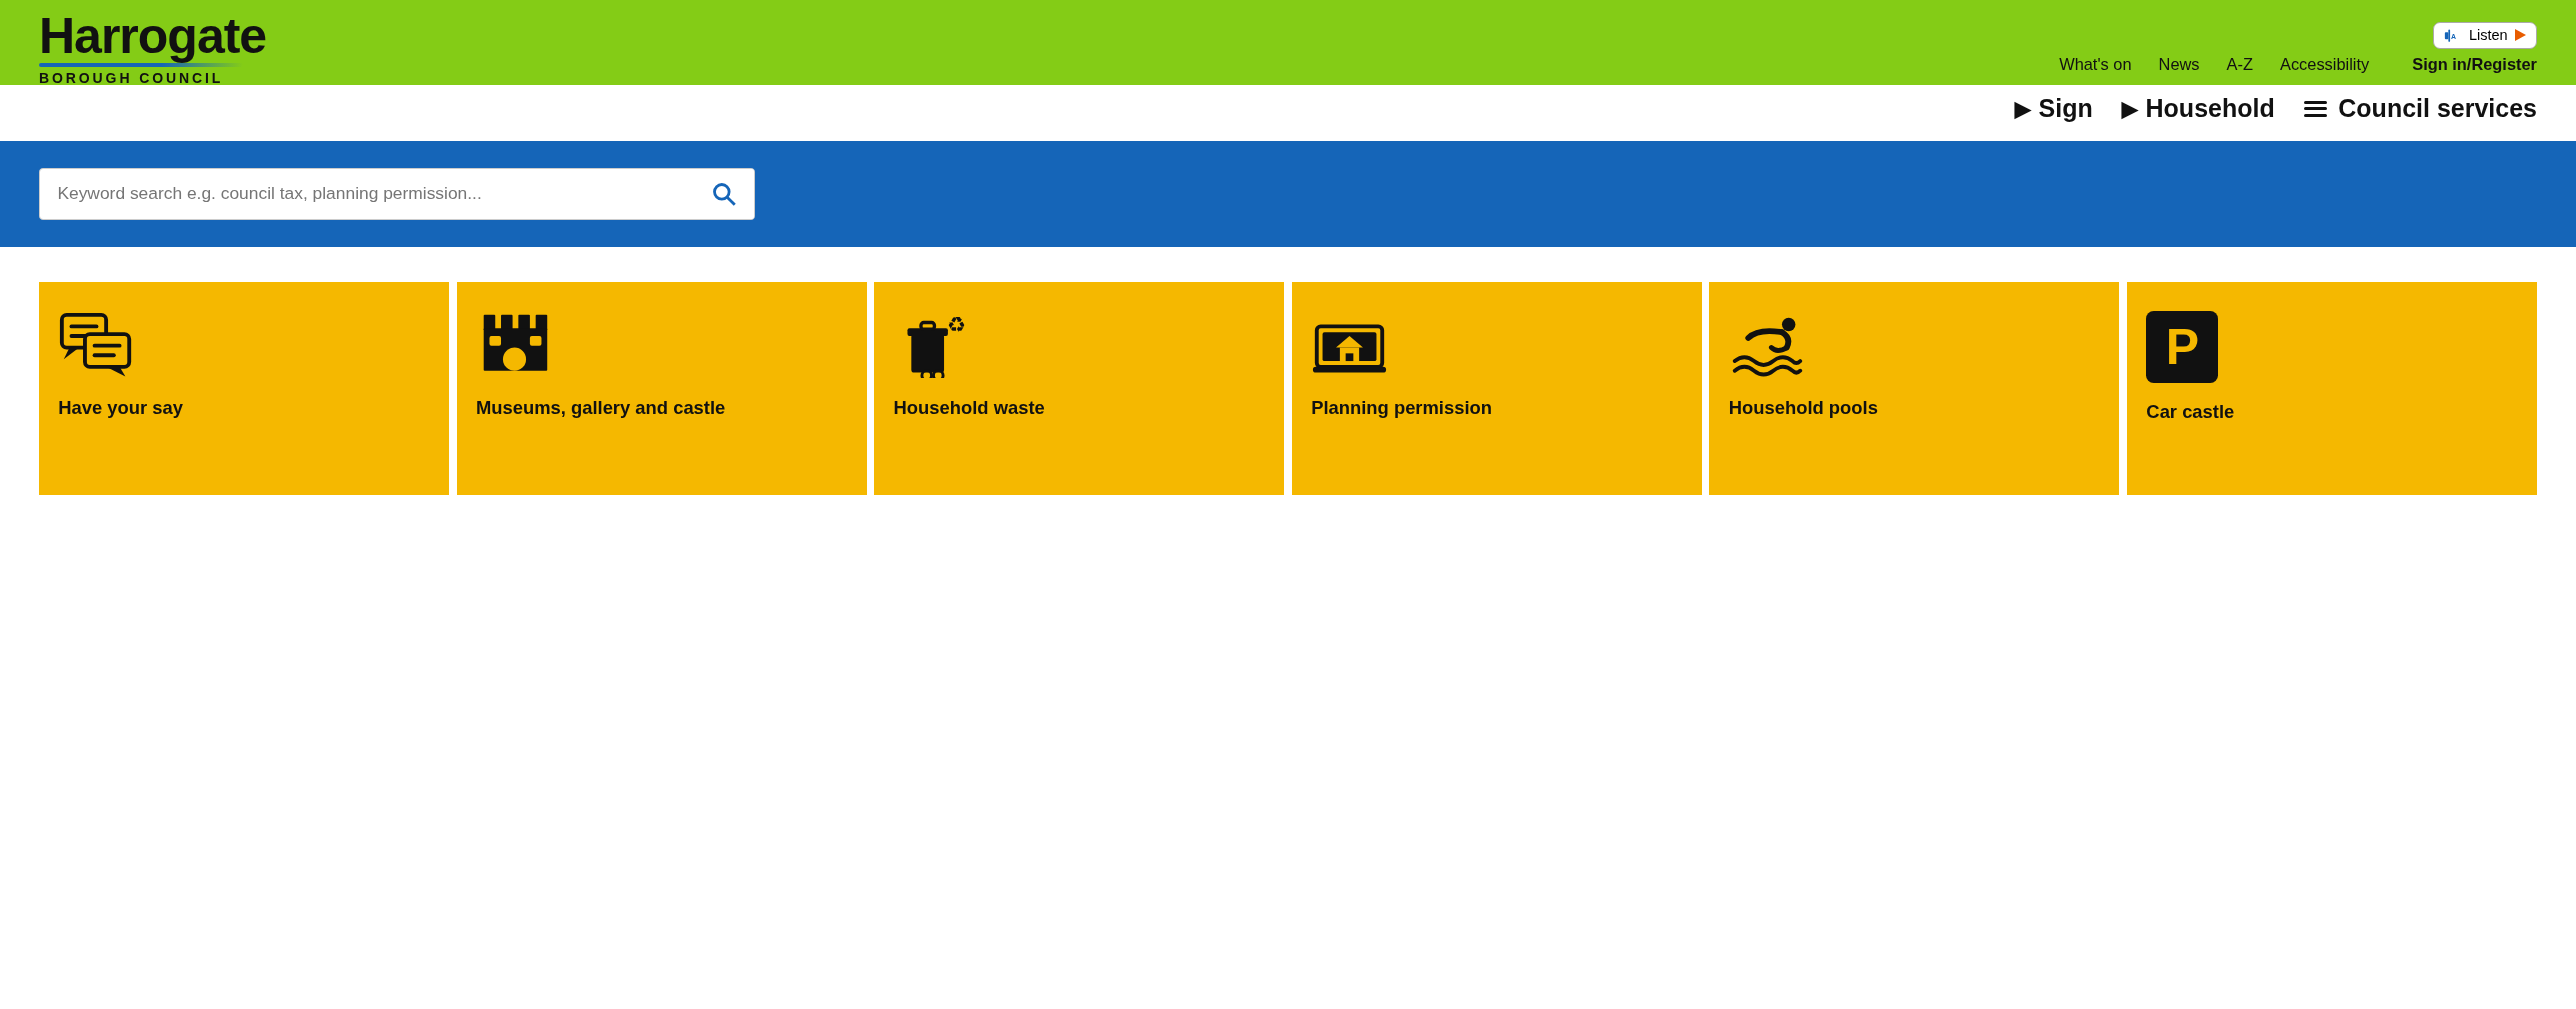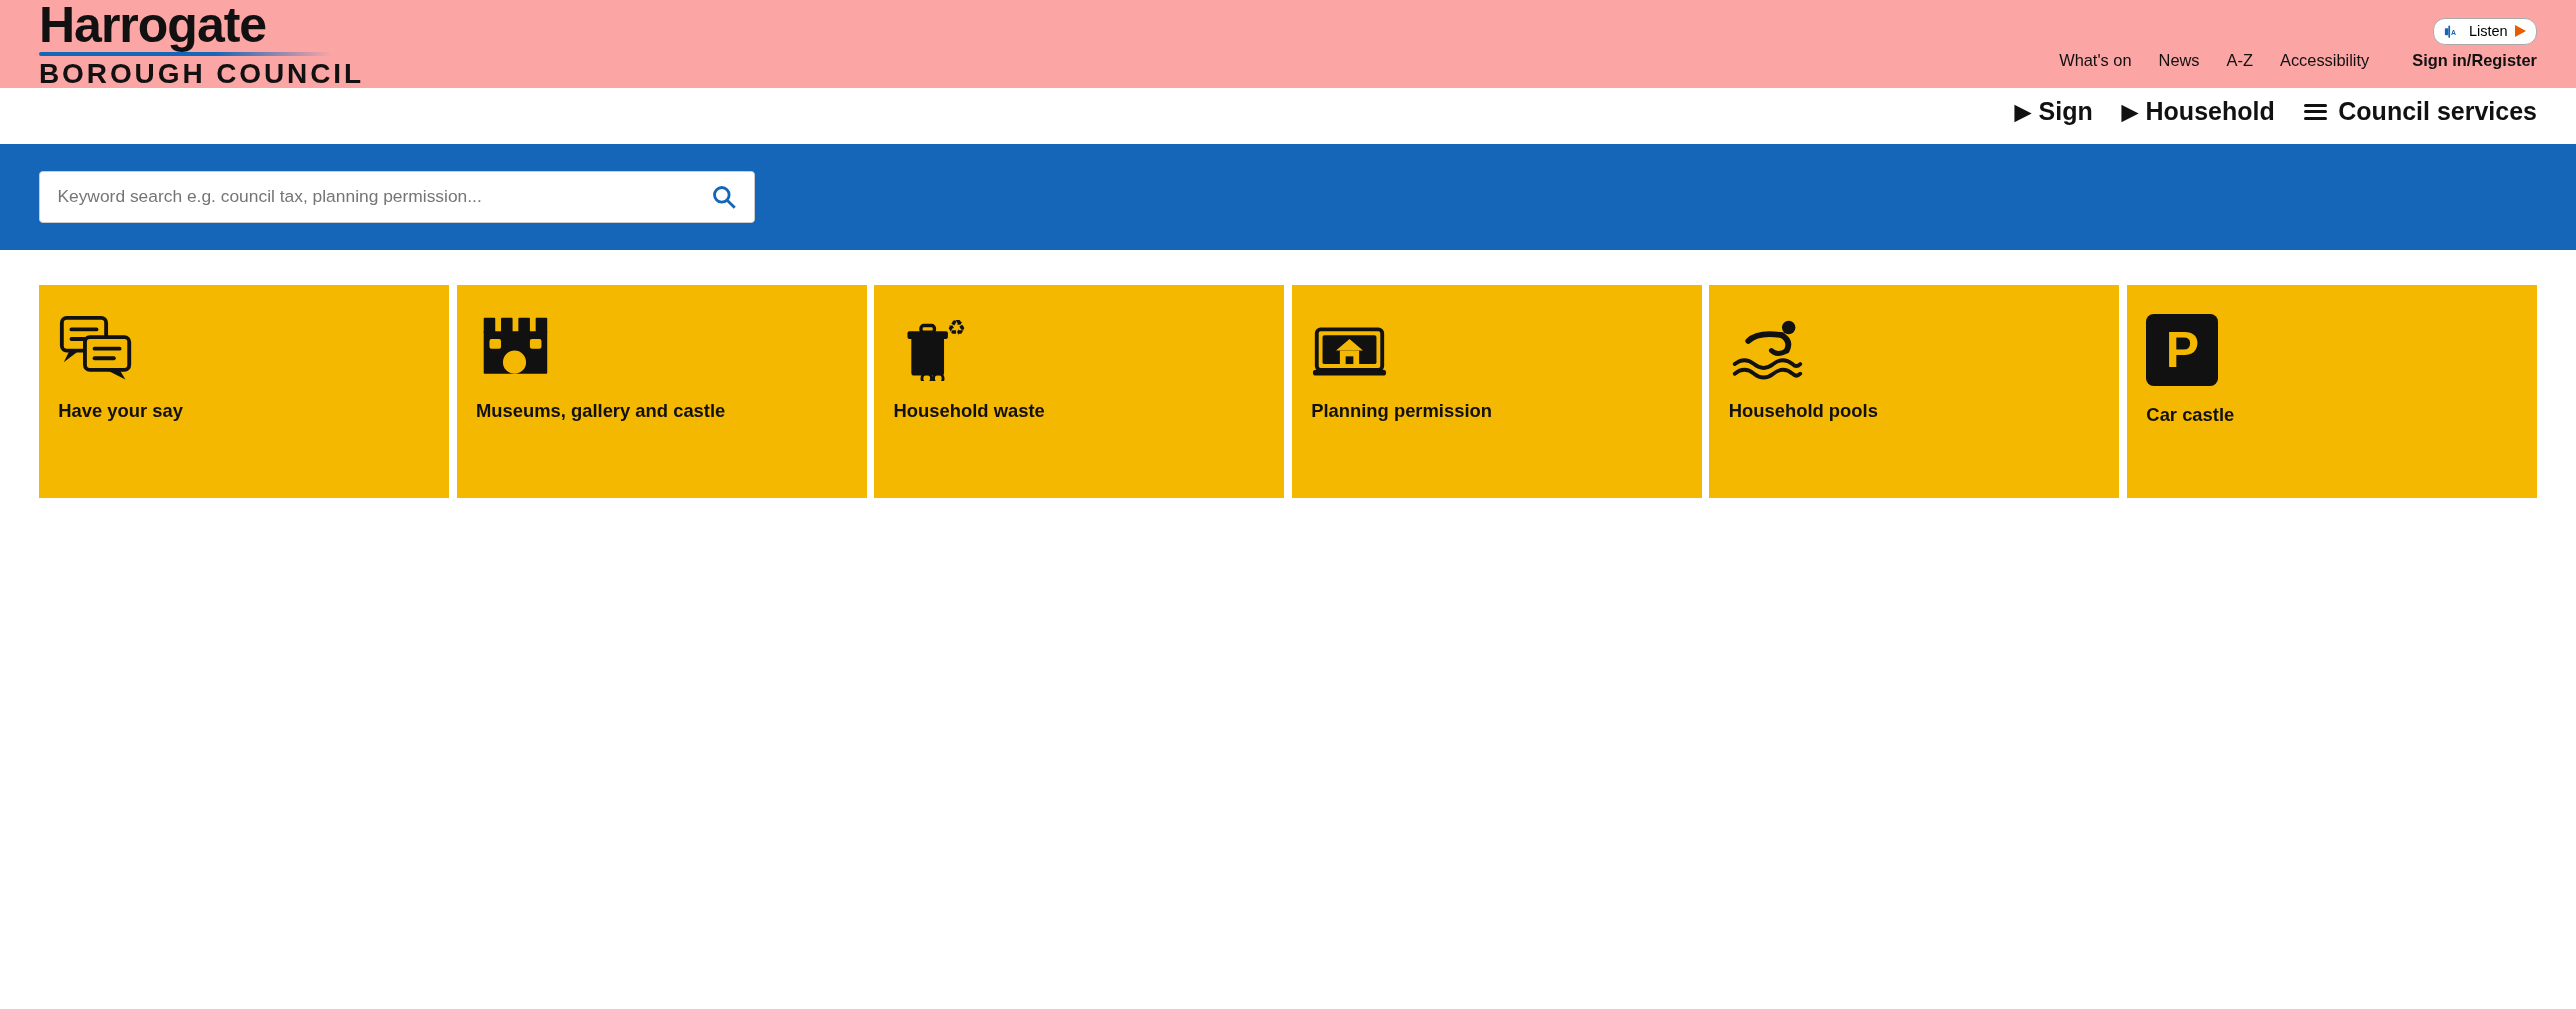--- a/index.html
+++ b/index.html
@@ -3,22 +3,22 @@
   <meta charset="utf-8">
   <style>
     * { margin: 0; padding: 0; box-sizing: border-box; }
     body { font-family: Arial, sans-serif; background: #fff; min-width: 967px; }
 
     
     .header {
       display: flex;
       align-items: center;
       justify-content: space-between;
-      padding: 0 39px 0 39px;
-      background: #fca5a5;
+      padding: 11px 39px 0 39px;
+      background: #84cc16;
       flex-wrap: wrap;
     }
     .logo-area {
       display: flex;
       flex-direction: column;
       line-height: 1;
     }
     .logo-harrogate {
       font-size: 50px;
       font-weight: 900;
@@ -27,38 +27,38 @@
       font-family: Arial Black, Arial, sans-serif;
     }
     .logo-underline {
       height: 3.9px;
       background: linear-gradient(to right, #1565b8 60%, transparent 100%);
       border-radius: 1.9px;
       margin: 1.9px 0 3.9px 0;
       width: 90%;
     }
     .logo-borough {
-      font-size: 28px;
+      font-size: 14px;
       font-weight: 900;
       color: #111;
       letter-spacing: 2.9px;
       font-family: Arial Black, Arial, sans-serif;
     }
 
     .header-right {
       display: flex;
       flex-direction: column;
       align-items: flex-end;
       gap: 5.8px;
     }
     .listen-btn {
       display: flex;
       align-items: center;
       border: 1.5px solid #aaa;
-      border-radius: 12px;
+      border-radius: 7px;
       padding: 3.9px 9.7px;
       font-size: 14.5px;
       cursor: pointer;
       gap: 7.7px;
       background: #fff;
     }
     .play-icon {
       width: 0; height: 0;
       border-style: solid;
       border-width: 6.8px 0 6.8px 11.6px;

